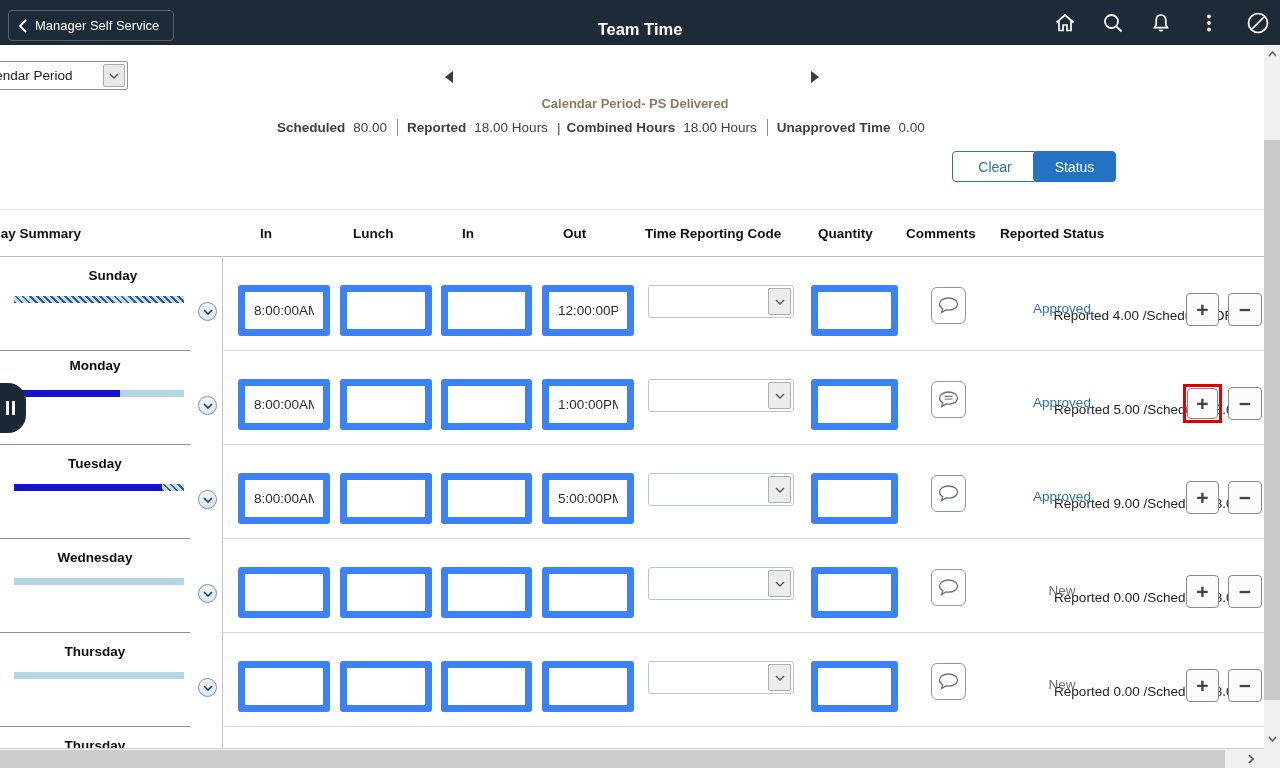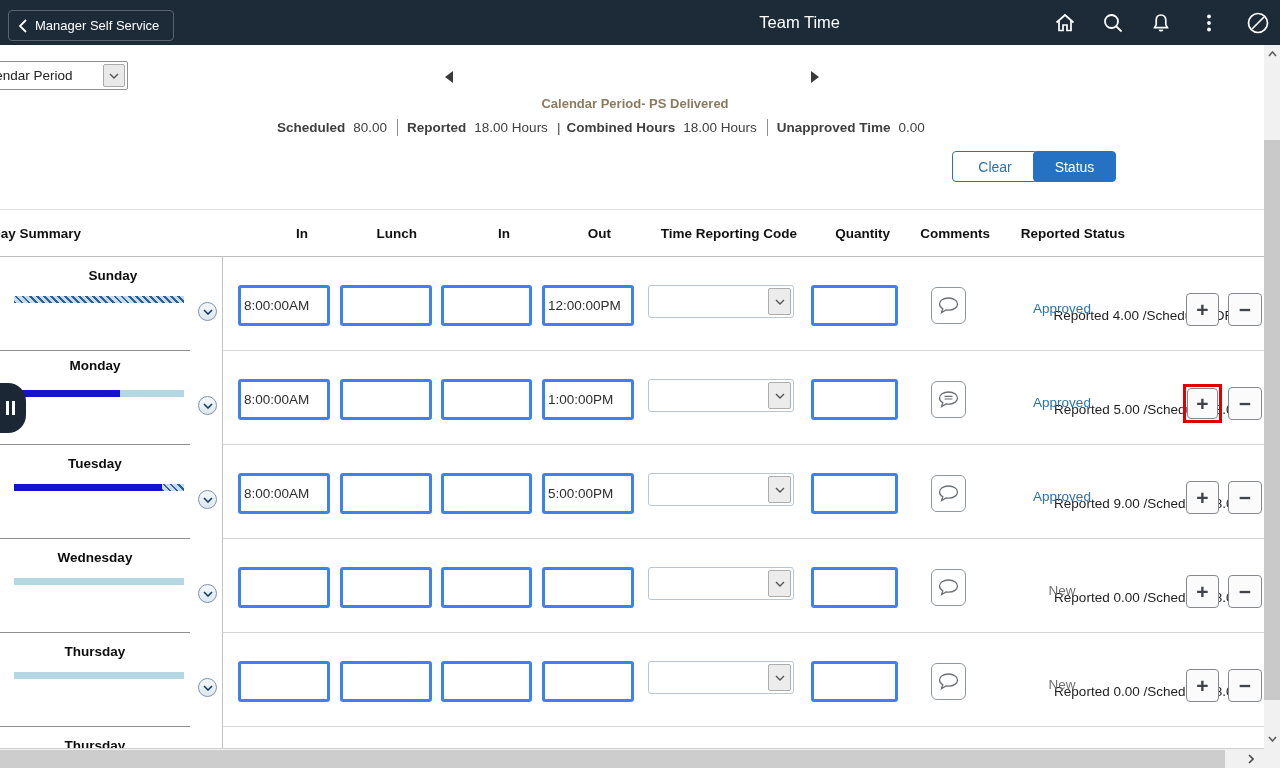--- a/index.html
+++ b/index.html
@@ -5,22 +5,22 @@
   html,body{margin:0;padding:0;background:#fff;}
   *{box-sizing:border-box;}
   #screen{position:relative;width:1280px;height:768px;overflow:hidden;background:#fff;
           font-family:"Liberation Sans",sans-serif;}
 
   
   .topbar{position:absolute;left:0;top:0;width:1280px;height:45px;background:#1d2a37;}
   .back-btn{position:absolute;left:8px;top:10px;height:31px;padding:0 14px 0 10px;
             background:transparent;border:1px solid #59646f;border-radius:4px;color:#fff;
             font:13px "Liberation Sans",sans-serif;display:flex;align-items:center;gap:8px;cursor:pointer;}
-  .page-title{position:absolute;left:440px;top:13px;width:400px;text-align:right;
-              color:#fff;font-size:16.5px;font-weight:400;}
+  .page-title{position:absolute;left:440px;top:20px;width:400px;text-align:center;
+              color:#fff;font-size:16.5px;font-weight:700;}
   .tb-icon{position:absolute;top:11px;width:26px;height:24px;background:transparent;border:none;
            padding:0;cursor:pointer;display:flex;align-items:center;justify-content:center;}
 
   
   .cal-select{position:absolute;left:-33px;top:61px;width:161px;height:29px;background:#fff;
               border:1px solid #8f8f8f;border-radius:2px;font-size:13.5px;color:#222;
               display:flex;align-items:center;padding-left:7px;cursor:pointer;}
   .cal-select .arrow-seg{position:absolute;right:2px;top:2px;bottom:2px;width:22px;background:#e9e9e9;
               border:1px solid #aaa;border-radius:2px;display:flex;align-items:center;justify-content:center;}
   .nav-arrow{position:absolute;top:69px;width:18px;height:16px;background:transparent;border:none;
@@ -36,36 +36,36 @@
   .stats .vdiv{width:1px;height:17px;background:#8f8f8f;margin:0 9px 0 1px;}
   .stats .pipe{margin:0 6px 0 0;color:#3f3f3f;}
   .btn-clear{position:absolute;left:952px;top:151px;width:86px;height:31px;background:#fff;
              border:1px solid #2d71ad;border-radius:4px;color:#2d71ad;font-size:14px;cursor:pointer;}
   .btn-submit{position:absolute;left:1033px;top:151px;width:83px;height:31px;background:#2572c4;
               border:1px solid #2572c4;border-radius:4px;color:#fff;font-size:14px;cursor:pointer;}
 
   
   .tbl-topline{position:absolute;left:0;top:209px;width:1264px;height:1px;background:#e2e2e2;}
   .tbl-headline{position:absolute;left:0;top:256px;width:1264px;height:1px;background:#bdbdbd;}
-  .th{position:absolute;top:226px;font-size:13.5px;font-weight:700;color:#111;text-align:right;}
+  .th{position:absolute;top:226px;font-size:13.5px;font-weight:700;color:#111;text-align:left;}
   .vdivider{position:absolute;left:222px;top:257px;width:1px;height:491px;background:#c2c2c2;}
 
   .day-sep{position:absolute;left:0;width:190px;height:1px;background:#8f8f8f;}
   .grid-sep{position:absolute;left:222px;width:1042px;height:1px;background:#d4d4d4;}
   .day-name{position:absolute;left:0;width:190px;text-align:center;font-size:13.5px;font-weight:700;color:#0d0d0d;}
   .bar{position:absolute;left:14px;width:170px;height:7px;background:#b3d7e3;}
   .bar-fill{position:absolute;left:0;top:0;height:7px;background:#1414cc;}
   .bar-hatch{position:absolute;top:0;height:7px;
              background:repeating-linear-gradient(45deg,#2e5f93 0 2px,#c6dcec 2px 5px);}
   .day-summary{position:absolute;right:39px;white-space:nowrap;font-size:13.5px;color:#1e1e1e;}
   .exp-btn{position:absolute;left:198px;width:19px;height:19px;border:1px solid #7d93aa;border-radius:50%;
            background:linear-gradient(#f4f8fb,#dde7f0);padding:0;cursor:pointer;
            display:flex;align-items:center;justify-content:center;}
-  .ipt{position:absolute;height:41px;border:3px solid #3b82f6;border-radius:3px;background:#fff;
-       font:13.5px "Liberation Sans",sans-serif;color:#2e2e2e;padding:0 3px;outline:none;}
+  .ipt{position:absolute;height:51px;border:7px solid #3b82f6;border-radius:3px;background:#fff;
+       font:13.5px "Liberation Sans",sans-serif;color:#2e2e2e;padding:0 9px;outline:none;}
   .sel{position:absolute;height:33px;border:1px solid #b9c6d0;border-radius:3px;background:#fff;cursor:pointer;}
   .sel .arrow-seg{position:absolute;right:2px;top:2px;bottom:2px;width:23px;background:#ececec;
        border:1px solid #adadad;border-radius:2px;display:flex;align-items:center;justify-content:center;}
   .cmt-btn{position:absolute;left:931px;width:35px;height:37px;background:#fff;border:1px solid #8f979e;
        border-radius:6px;cursor:pointer;display:flex;align-items:center;justify-content:center;padding:0;}
   .status{position:absolute;left:1000px;width:124px;text-align:center;font-size:13.5px;}
   .status.approved{color:#2d71ad;}
   .status.new{color:#707070;}
   .pm-btn{position:absolute;width:33px;height:33px;background:#fbfbfb;border:1px solid #85898d;
        border-radius:4px;color:#3f444a;font-weight:700;font-size:21px;line-height:28px;text-align:center;

